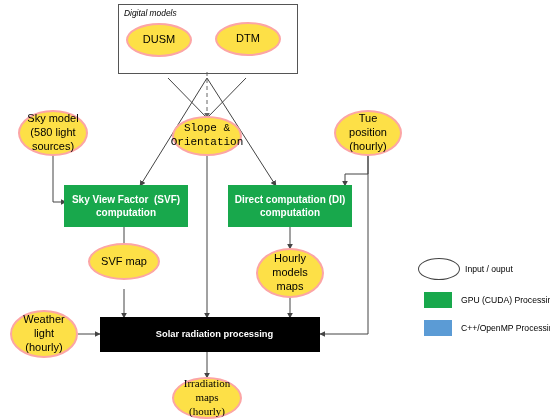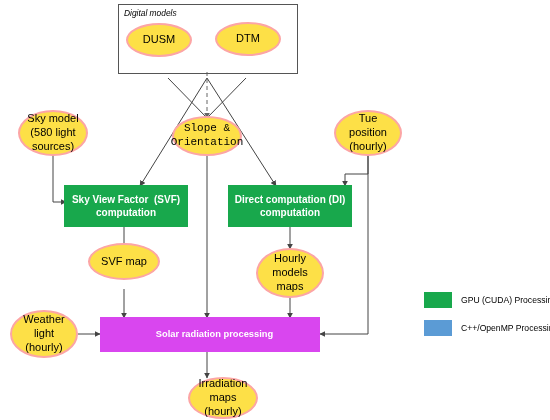--- a/index.html
+++ b/index.html
@@ -23,21 +23,21 @@
   }
   .greenbox{
     background:#18a84c;
     color:#ffffff;
     font-size:10px;
     font-weight:bold;
     line-height:1.3;
     border:none;
   }
   .bluebox{
-    background:#d946ef;
+    background:#000000;
     color:#ffffff;
     font-size:9.3px;
     font-weight:bold;
     line-height:1.3;
     border:none;
     padding-left:9px;
   }
   .group-box{
     position:absolute;
     border:1px solid #555;
@@ -131,25 +131,29 @@
 <div class="node ellipse" style="left:256px;top:248px;width:68px;height:50px;white-space:pre;">Hourly
 models
 maps</div>
 
 <div class="node ellipse" style="left:10px;top:310px;width:68px;height:48px;white-space:pre;">Weather
 light
 (hourly)</div>
 
 <div class="node bluebox" style="left:100px;top:317px;width:220px;height:35px;">Solar radiation processing</div>
 
-<div class="node ellipse" style="left:188px;top:377px;width:70px;height:42px;white-space:pre;">Irradiation
+<div class="node ellipse" style="left:172px;top:377px;width:70px;height:42px;white-space:pre;font-family:Liberation Serif, serif;">Irradiation
 maps
 (hourly)</div>
 
 <div class="legend" style="left:424px;top:258px;width:120px;height:90px;">
+  <div class="legend-row" style="left:0;top:0;">
+    <span class="legend-ellipse"></span>
+    <span class="legend-text">Input / ouput</span>
+  </div>
   <div class="legend-row" style="left:0;top:34px;">
     <span class="legend-swatch" style="background:#18a84c;"></span>
     <span class="legend-text">GPU (CUDA) Processing</span>
   </div>
   <div class="legend-row" style="left:0;top:62px;">
     <span class="legend-swatch" style="background:#5b9bd5;"></span>
     <span class="legend-text">C++/OpenMP Processing</span>
   </div>
 </div>
 

